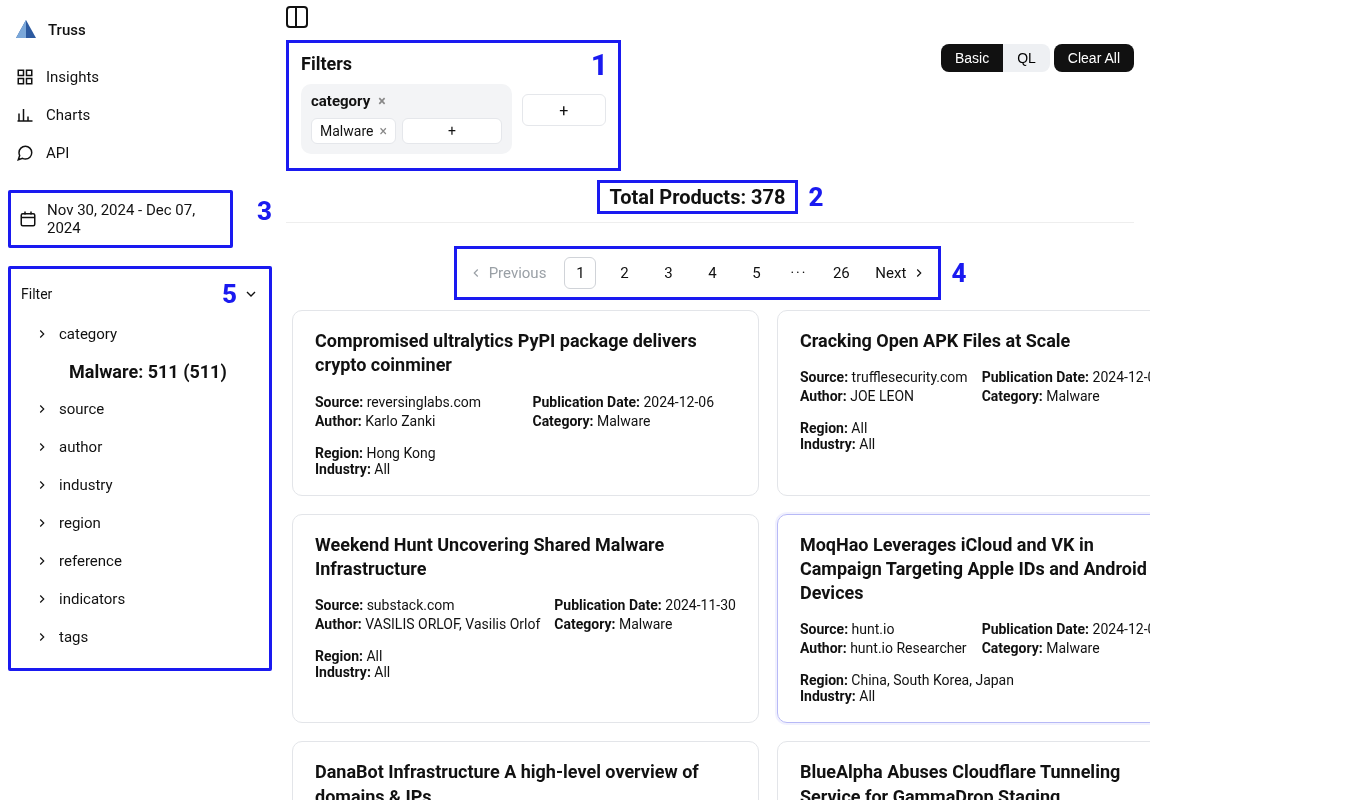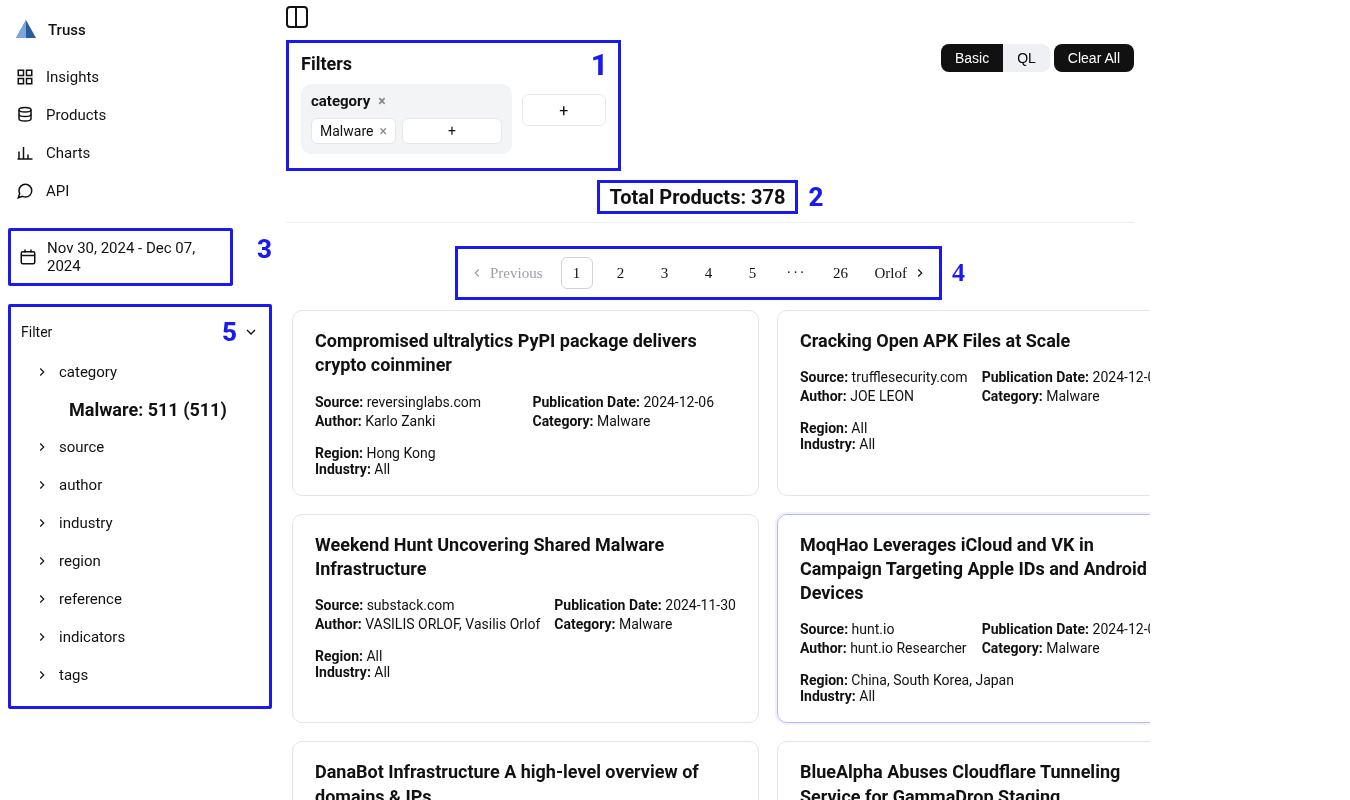--- a/index.html
+++ b/index.html
@@ -42,21 +42,21 @@
 
   .topright { position: absolute; right: 16px; top: 44px; display: flex; gap: 4px; align-items: center; }
   .seg { display: flex; background: #eef0f3; border-radius: 8px; overflow: hidden; }
   .seg button { border: none; padding: 6px 14px; font-size: 14px; cursor: pointer; background: transparent; }
   .seg button.active { background: #111; color: #fff; }
   .clear-btn { background: #111; color: #fff; border: none; border-radius: 8px; padding: 6px 14px; font-size: 14px; cursor: pointer; }
 
   .total-row { position: absolute; left: 6px; right: 16px; top: 180px; border-bottom: 1px solid #eee; padding-bottom: 8px; display: flex; align-items: center; justify-content: center; gap: 10px; }
   .total-box { border: 3px solid #1a1af0; padding: 2px 10px; font-size: 20px; font-weight: 700; }
 
-  .pager-row { position: absolute; left: 6px; right: 16px; top: 246px; display: flex; justify-content: center; align-items: center; gap: 10px; font-family: Liberation Serif, serif; }
+  .pager-row { position: absolute; left: 6px; right: 16px; top: 246px; display: flex; justify-content: center; align-items: center; gap: 10px; }
   .pager-box { border: 3px solid #1a1af0; padding: 8px 12px; display: flex; align-items: center; gap: 18px; }
   .pager-btn { display: flex; align-items: center; gap: 6px; color: #9aa0a6; font-size: 15px; cursor: pointer; }
   .page { width: 32px; height: 32px; display: flex; align-items: center; justify-content: center; font-size: 15px; border-radius: 6px; cursor: pointer; }
   .page.current { border: 1px solid #d0d3d8; }
   .next { display: flex; align-items: center; gap: 6px; font-size: 15px; cursor: pointer; }
   .dots { letter-spacing: 2px; }
 
   .cards { position: absolute; left: 12px; right: 16px; top: 310px; display: grid; grid-template-columns: 1fr 1fr; gap: 18px 18px; }
   .card { border: 1px solid #e3e5e9; border-radius: 10px; padding: 18px 22px; }
   .card.hl { border-color: #b7b9f6; box-shadow: 0 0 0 2px rgba(80,80,240,0.08); }
@@ -90,30 +90,20 @@
             <rect x="14" y="3" width="7" height="7"></rect>
             <rect x="3" y="14" width="7" height="7"></rect>
             <rect x="14" y="14" width="7" height="7"></rect>
           </svg>
       </span>
       <span>Insights</span>
     </div>
     <div class="nav-item">
       <span class="nav-icon">
         <svg width="18" height="18" viewBox="0 0 24 24" fill="none" stroke="currentColor" stroke-width="2">
-            <ellipse cx="12" cy="5" rx="8" ry="3"></ellipse>
-            <path d="M4 5v6c0 1.7 3.6 3 8 3s8-1.3 8-3V5"></path>
-            <path d="M4 11v6c0 1.7 3.6 3 8 3s8-1.3 8-3v-6"></path>
-          </svg>
-      </span>
-      <span>Products</span>
-    </div>
-    <div class="nav-item">
-      <span class="nav-icon">
-        <svg width="18" height="18" viewBox="0 0 24 24" fill="none" stroke="currentColor" stroke-width="2">
             <line x1="4" y1="20" x2="4" y2="10"></line>
             <line x1="10" y1="20" x2="10" y2="4"></line>
             <line x1="16" y1="20" x2="16" y2="14"></line>
             <line x1="2" y1="20" x2="22" y2="20"></line>
           </svg>
       </span>
       <span>Charts</span>
     </div>
     <div class="nav-item">
       <span class="nav-icon">
@@ -259,21 +249,21 @@
         <div id="pages" style="display:flex;gap:12px;align-items:center">
             <div class="page current">1</div>
             <div class="page">2</div>
             <div class="page">3</div>
             <div class="page">4</div>
             <div class="page">5</div>
           </div>
         <span class="dots">···</span>
         <div class="page">26</div>
         <div class="next">
-          <span>Orlof</span>
+          <span>Next</span>
           <svg width="14" height="14" viewBox="0 0 24 24" fill="none" stroke="currentColor" stroke-width="2">
               <polyline points="9 18 15 12 9 6"></polyline>
             </svg>
         </div>
       </div>
       <span class="callout-num">4</span>
     </div>
 
     <div class="cards" id="cards">
         <div class="card">

